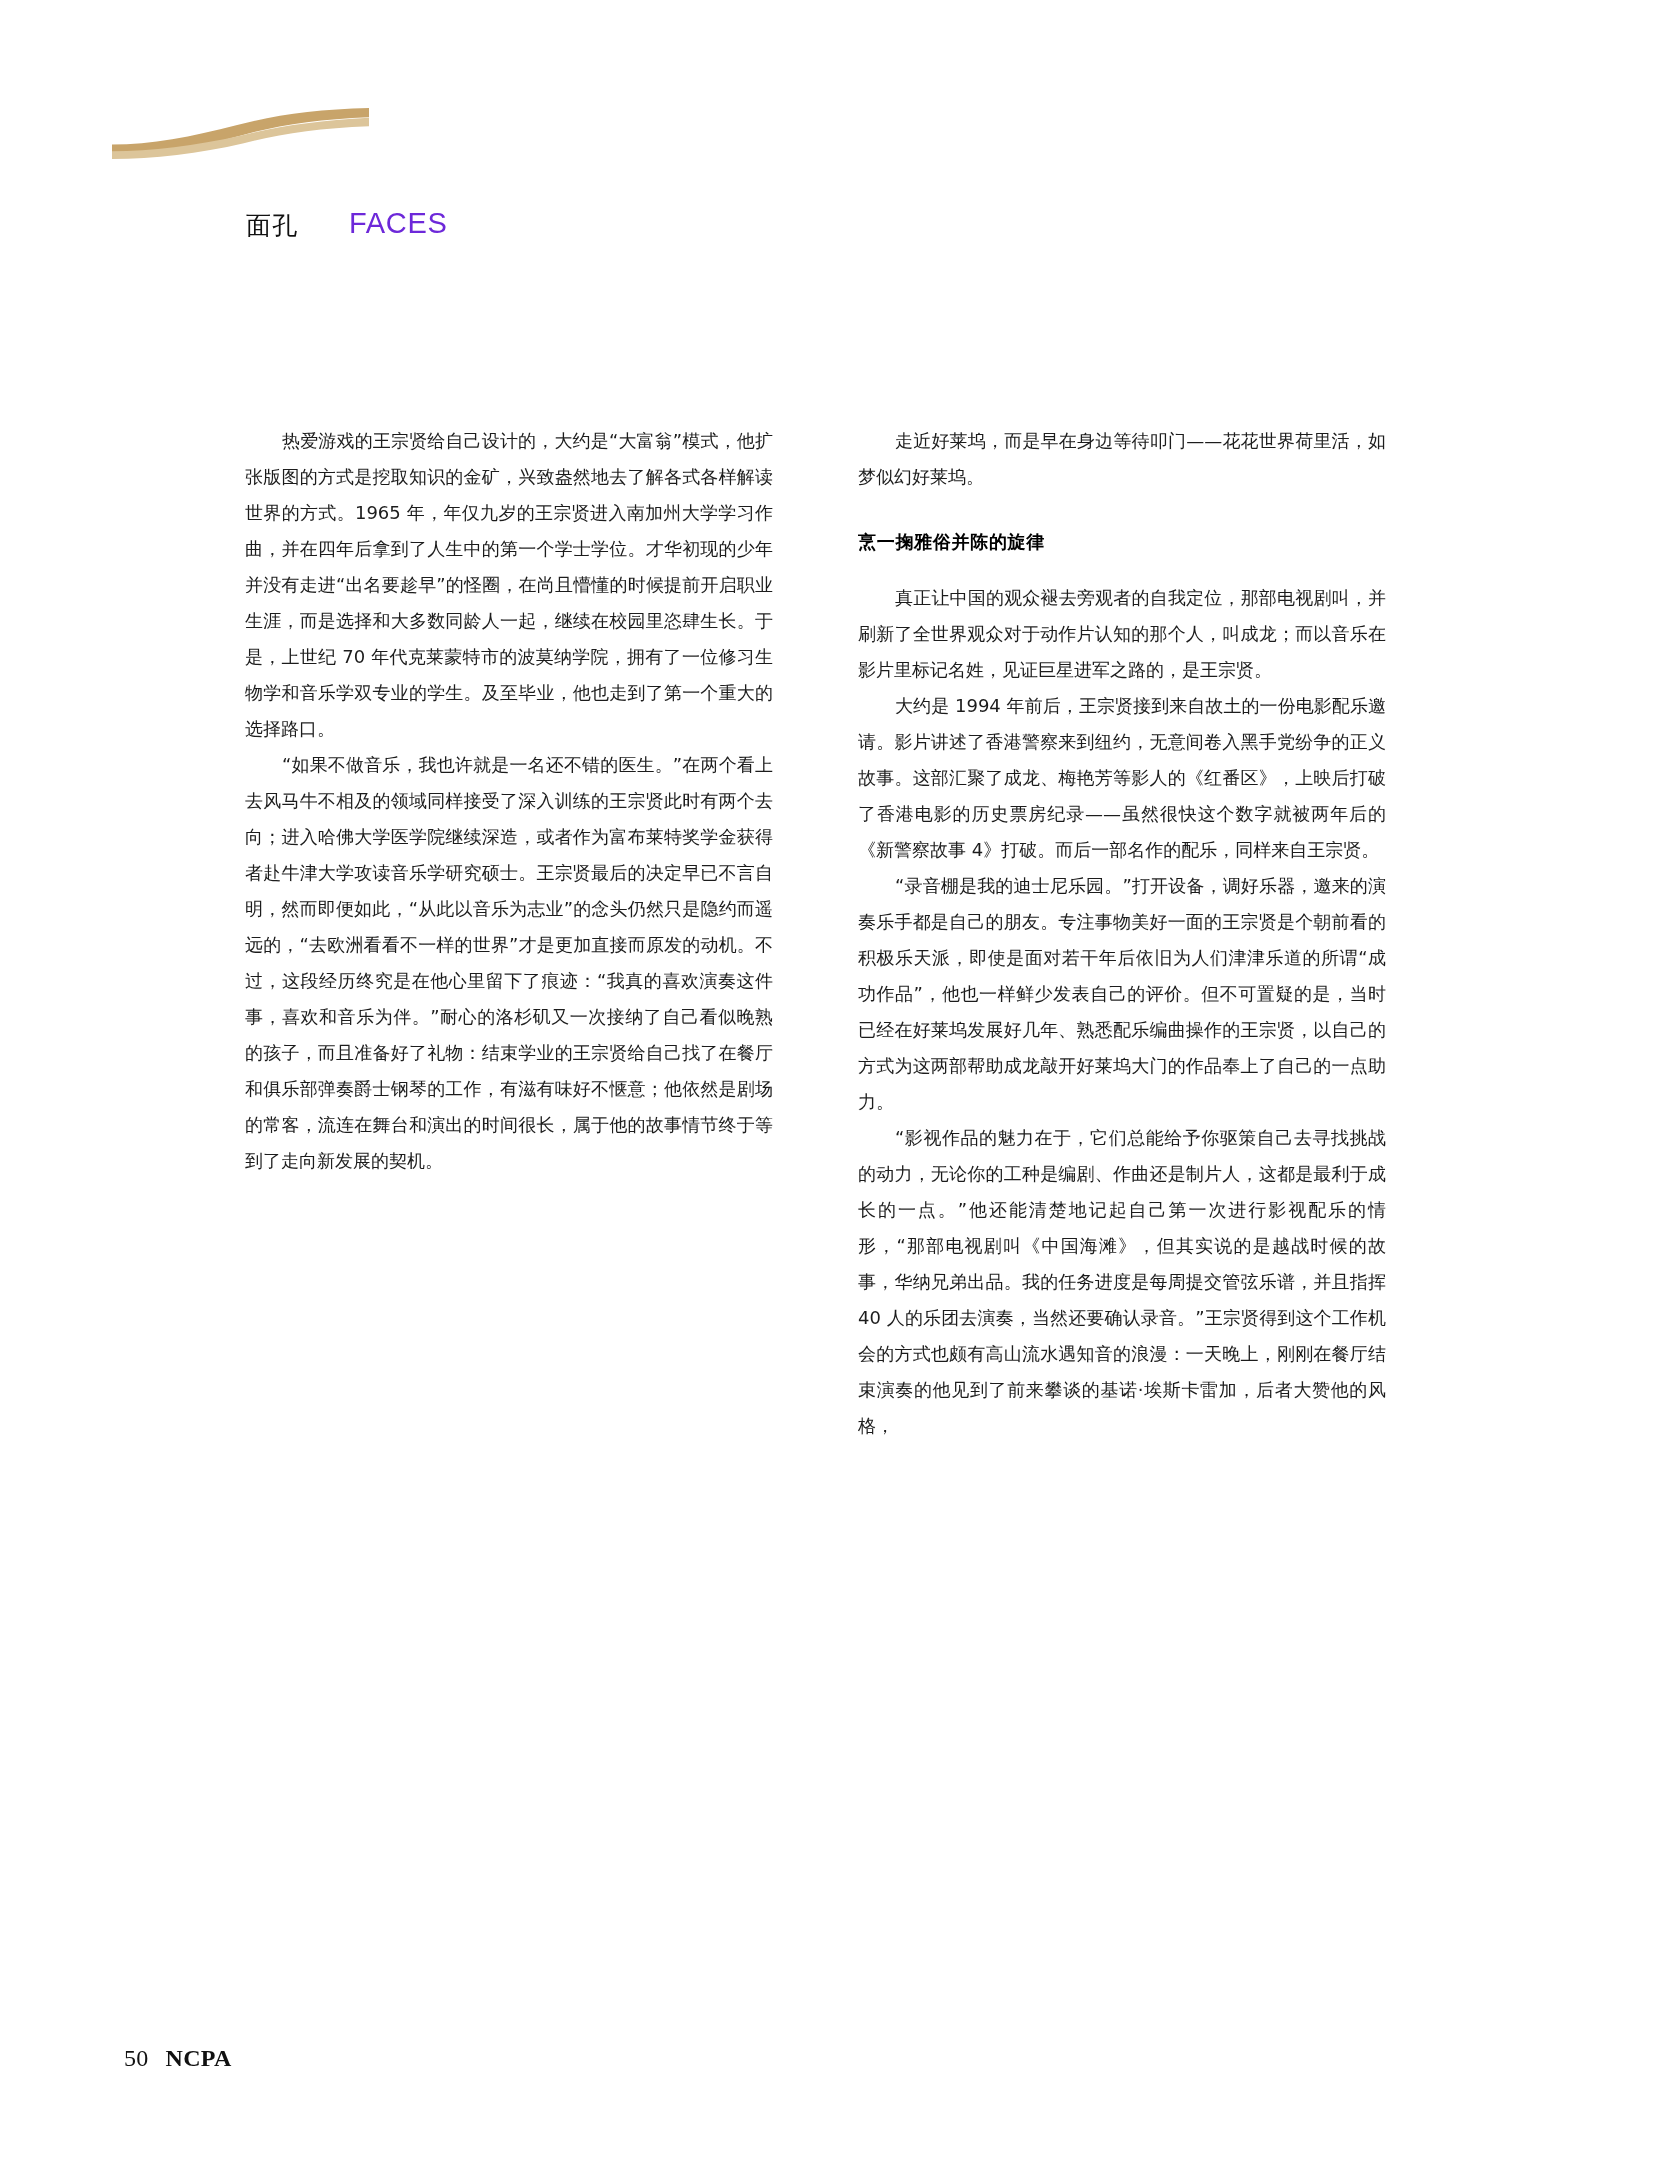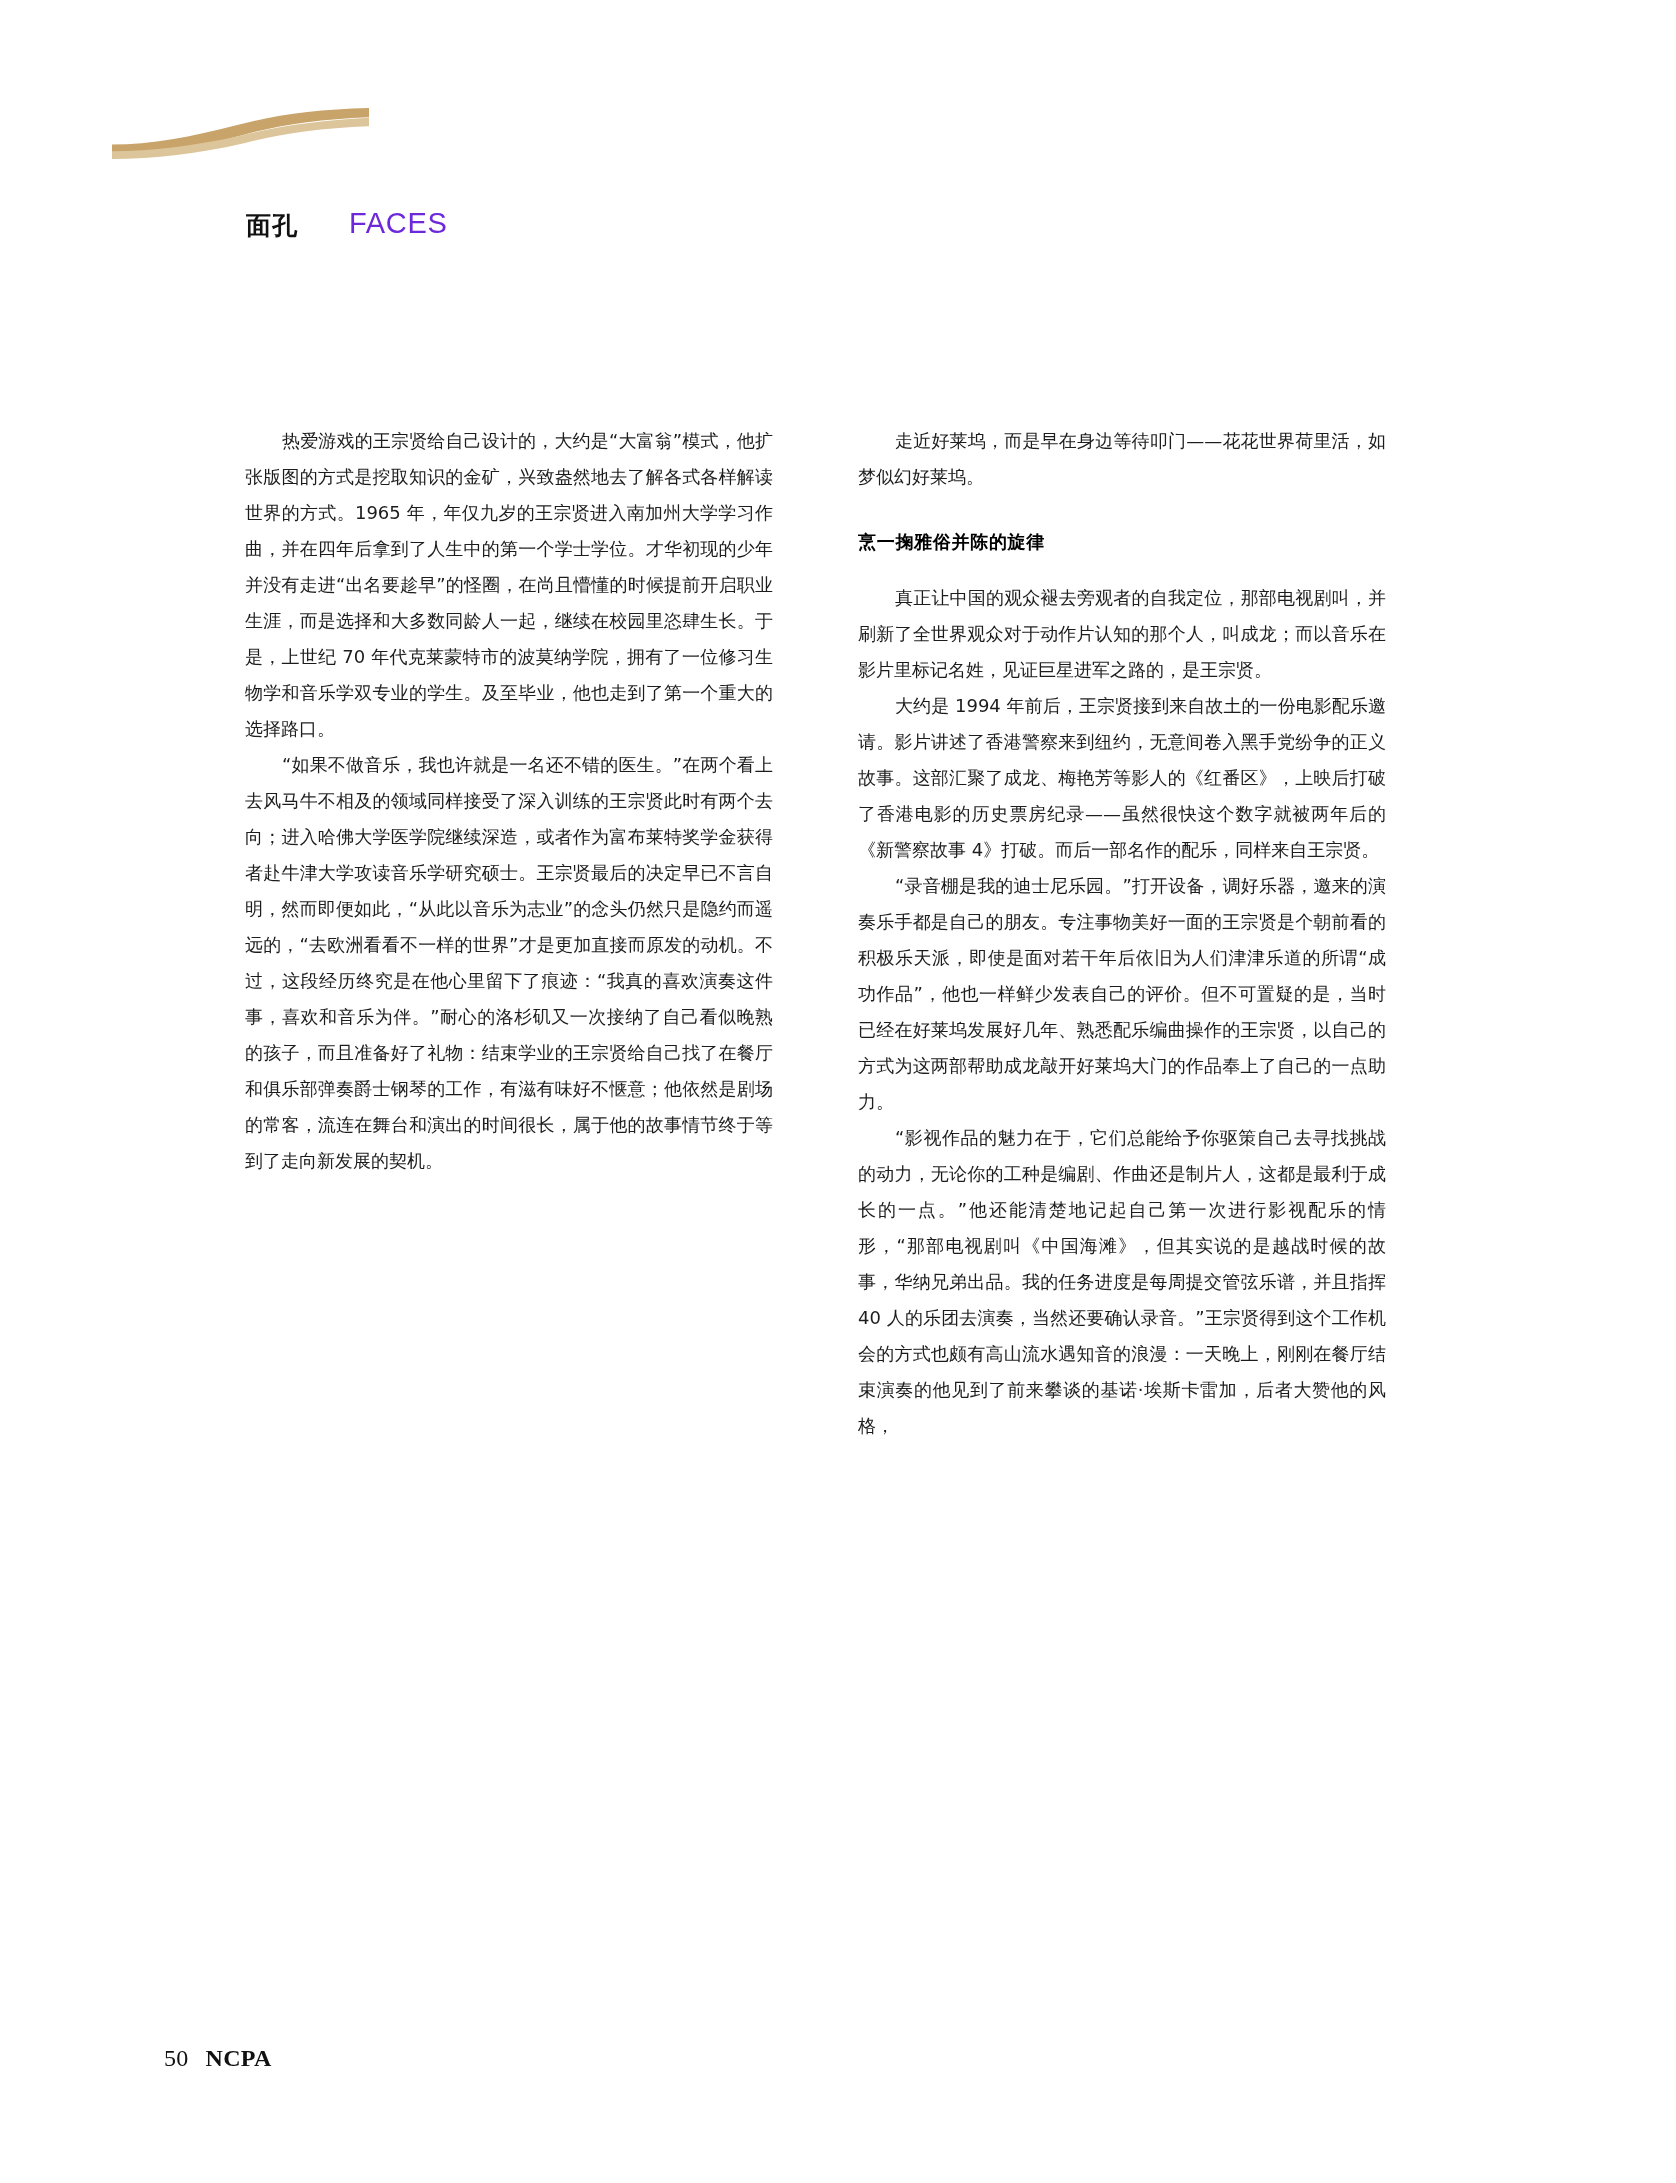--- a/index.html
+++ b/index.html
@@ -29,21 +29,21 @@
     top: 9.2px;
     width: 257px;
     height: 51px;
     overflow: visible;
   }
   .header-cn {
     position: absolute;
     left: 246px;
     top: 110px;
     font-family: "DejaVu Sans", sans-serif;
-    font-weight: bold;
+    font-weight: normal;
     font-size: 25px;
     letter-spacing: 1.3px;
     color: #111;
   }
   .header-en {
     position: absolute;
     left: 349px;
     top: 108px;
     font-family: Liberation Sans, sans-serif;
     font-size: 29px;
@@ -89,21 +89,21 @@
   
   .footer {
     position: absolute;
     left: 124px;
     bottom: 111px;
     font-family: "Liberation Serif", serif;
     font-size: 24px;
     color: #111;
     letter-spacing: 0.3px;
   }
-  .footer .pg { font-weight: normal; margin-left: 40px; }
+  .footer .pg { font-weight: normal; }
   .footer .brand { font-weight: bold; margin-left: 17px; }
 </style>
 </head>
 <body>
 
 <div class="page-header">
   <svg class="header-swoosh" viewBox="0 0 390 78" preserveAspectRatio="none">
     <path d="M0 56 C 60 56, 120 44, 190 26 C 250 10, 310 2, 390 0 L 390 14 C 312 17, 252 26, 196 42 C 126 62, 62 72, 0 72 Z" fill="#c8a46a"></path>
     <path d="M0 66 C 60 66, 126 58, 196 42 C 252 28, 312 19, 390 15 L 390 28 C 312 31, 254 40, 200 54 C 132 70, 64 78, 0 78 Z" fill="#dcc59a"></path>
   </svg>

